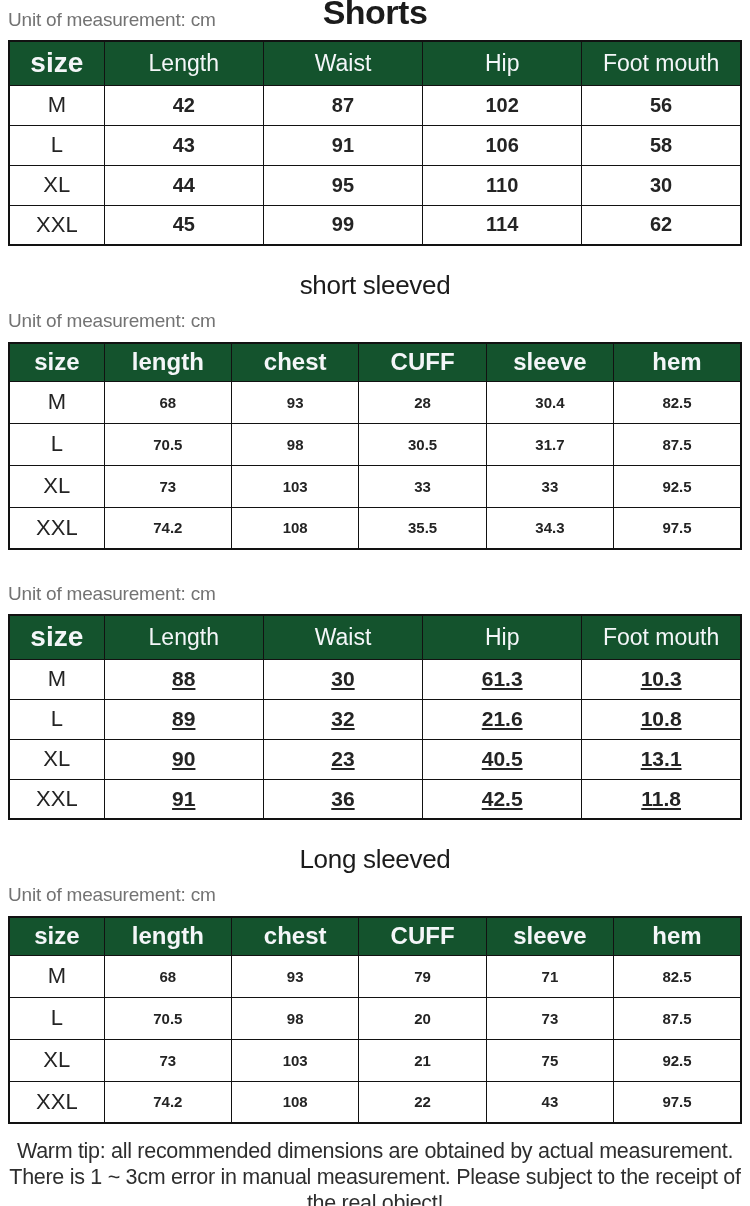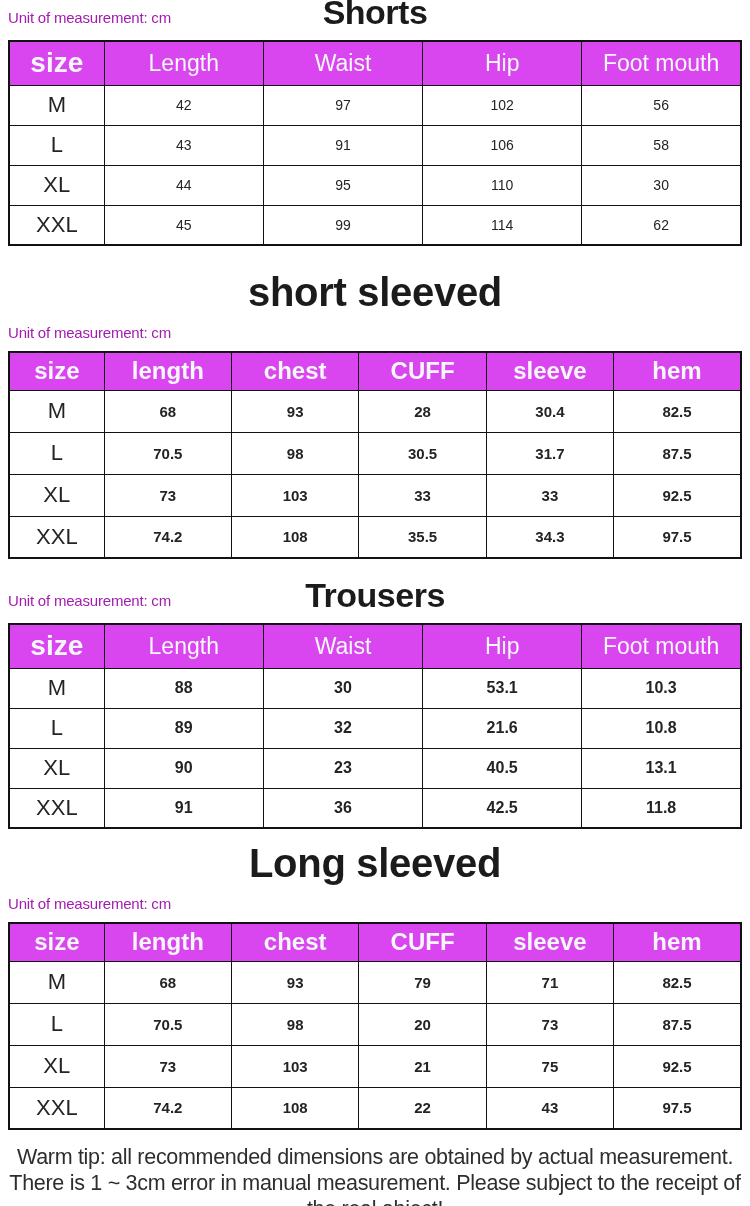--- a/index.html
+++ b/index.html
@@ -6,73 +6,73 @@
   html, body { background: #ffffff; }
   body {
     width: 750px; height: 1206px; overflow: hidden;
     font-family: "Liberation Sans", sans-serif;
     color: #262626;
   }
   .size-section { margin: 0 8px; }
 
   
   .sec-head { position: relative; }
-  .unit { font-size: 15px; color: #a21caf; letter-spacing: -0.2px; }
+  .unit { font-size: 19px; color: #737373; letter-spacing: -0.2px; }
   .title { color: #1b1b1b; letter-spacing: -0.5px; }
 
   
   .title-inline .sec-head { height: 40px; }
   .title-inline .unit { position: absolute; left: 0; top: 9px; }
   .title-inline .title {
     position: absolute; left: 0; right: 0; top: -7px;
     text-align: center; font-size: 34px; font-weight: 800;
   }
   .sec-2 .sec-head { height: 52px; }
   .sec-2 .unit { top: 21px; }
   .sec-2 .title { top: 5px; }
 
   
   .title-block .title {
-    text-align: center; font-size: 40px; font-weight: 700;
+    text-align: center; font-size: 26px; font-weight: 400;
     margin-bottom: 9px; letter-spacing: -0.3px;
   }
   .title-block .unit { display: block; margin-bottom: 10px; }
 
   .sec-1 { margin-top: 24px; }
   .sec-2 { margin-top: 12px; }
-  .sec-3 { margin-top: 12px; }
+  .sec-3 { margin-top: 24px; }
 
   
   table.size-table {
     width: 100%; border-collapse: collapse; table-layout: fixed;
     border: 2px solid #121212;
   }
   .size-table th, .size-table td {
     border: 1.5px solid #121212;
     text-align: center; vertical-align: middle;
     overflow: hidden; white-space: nowrap;
   }
   .size-table th {
-    background: #d946ef; color: #f4f6f8; font-weight: 400;
+    background: #14532d; color: #f4f6f8; font-weight: 400;
   }
   .size-table th:first-child, .size-table td:first-child { width: 13%; }
 
   
   .type-a th { font-size: 23px; height: 44px; font-weight: 400; }
   .type-a th.size-col { font-size: 28px; font-weight: 700; }
   
   .type-b th { font-size: 24px; height: 38px; font-weight: 600; }
 
   .size-table td { height: 40px; font-size: 22px; color: #242424; }
   .type-b td { height: 42px; }
 
   
-  .sec-0 td.num { font-size: 14px; font-weight: 400; text-align: center; }
+  .sec-0 td.num { font-size: 20px; font-weight: 700; text-align: center; }
   .sec-1 td.num { font-size: 15px; font-weight: 600; }
-  .sec-2 td.num { font-size: 16px; font-weight: 600; }
+  .sec-2 td.num { font-size: 21px; font-weight: 600; text-decoration: underline; }
   .sec-3 td.num { font-size: 15px; font-weight: 600; }
   .size-table td.size-col { font-size: 22px; font-weight: 400; }
 
   
   .warm-tip {
     margin: 14px 3px 0;
     text-align: center;
     font-size: 21.5px; line-height: 1.21; color: #2e2e2e;
     letter-spacing: -0.3px;
   }
@@ -93,21 +93,21 @@
             <th>Length</th>
             <th>Waist</th>
             <th>Hip</th>
             <th>Foot mouth</th>
           </tr>
         </thead>
       <tbody>
           <tr>
             <td class="size-col">M</td>
             <td class="num">42</td>
-            <td class="num">97</td>
+            <td class="num">87</td>
             <td class="num">102</td>
             <td class="num">56</td>
           </tr>
           <tr>
             <td class="size-col">L</td>
             <td class="num">43</td>
             <td class="num">91</td>
             <td class="num">106</td>
             <td class="num">58</td>
           </tr>
@@ -177,39 +177,38 @@
             <td class="num">35.5</td>
             <td class="num">34.3</td>
             <td class="num">97.5</td>
           </tr>
         </tbody>
     </table>
   </section>
 
   <section class="size-section sec-2 title-inline">
     <div class="sec-head">
-      <h2 class="title">Trousers</h2>
       <span class="unit">Unit of measurement: cm</span>
     </div>
     <table class="size-table type-a">
       <thead>
           <tr>
             <th class="size-col">size</th>
             <th>Length</th>
             <th>Waist</th>
             <th>Hip</th>
             <th>Foot mouth</th>
           </tr>
         </thead>
       <tbody>
           <tr>
             <td class="size-col">M</td>
             <td class="num">88</td>
             <td class="num">30</td>
-            <td class="num">53.1</td>
+            <td class="num">61.3</td>
             <td class="num">10.3</td>
           </tr>
           <tr>
             <td class="size-col">L</td>
             <td class="num">89</td>
             <td class="num">32</td>
             <td class="num">21.6</td>
             <td class="num">10.8</td>
           </tr>
           <tr>

